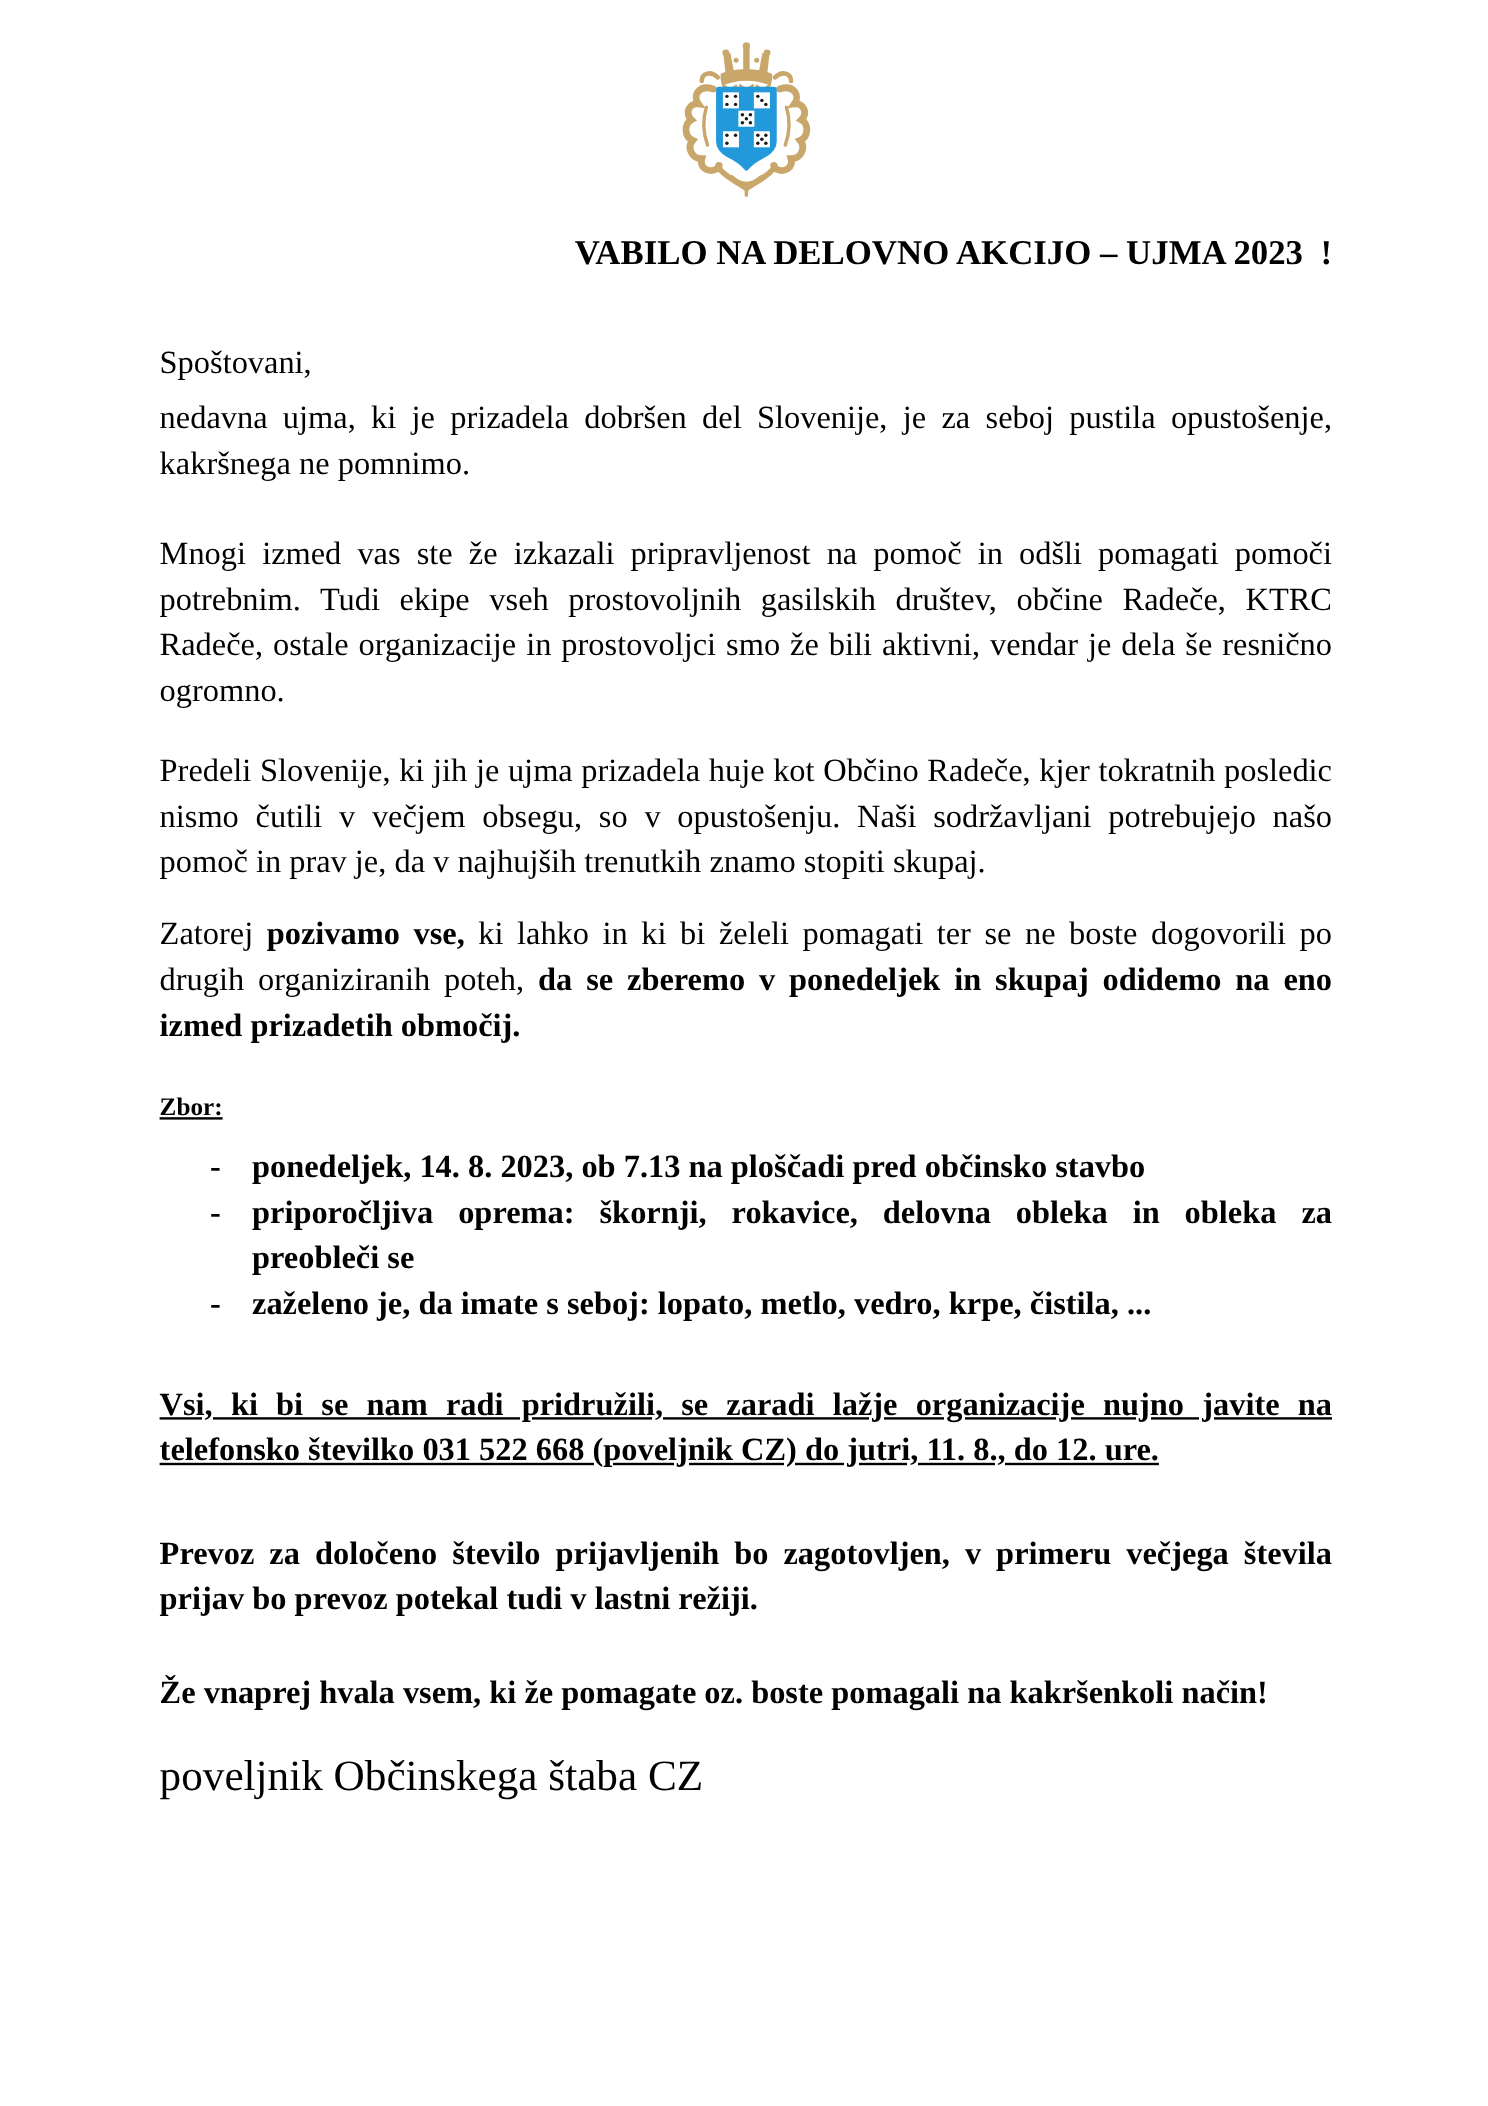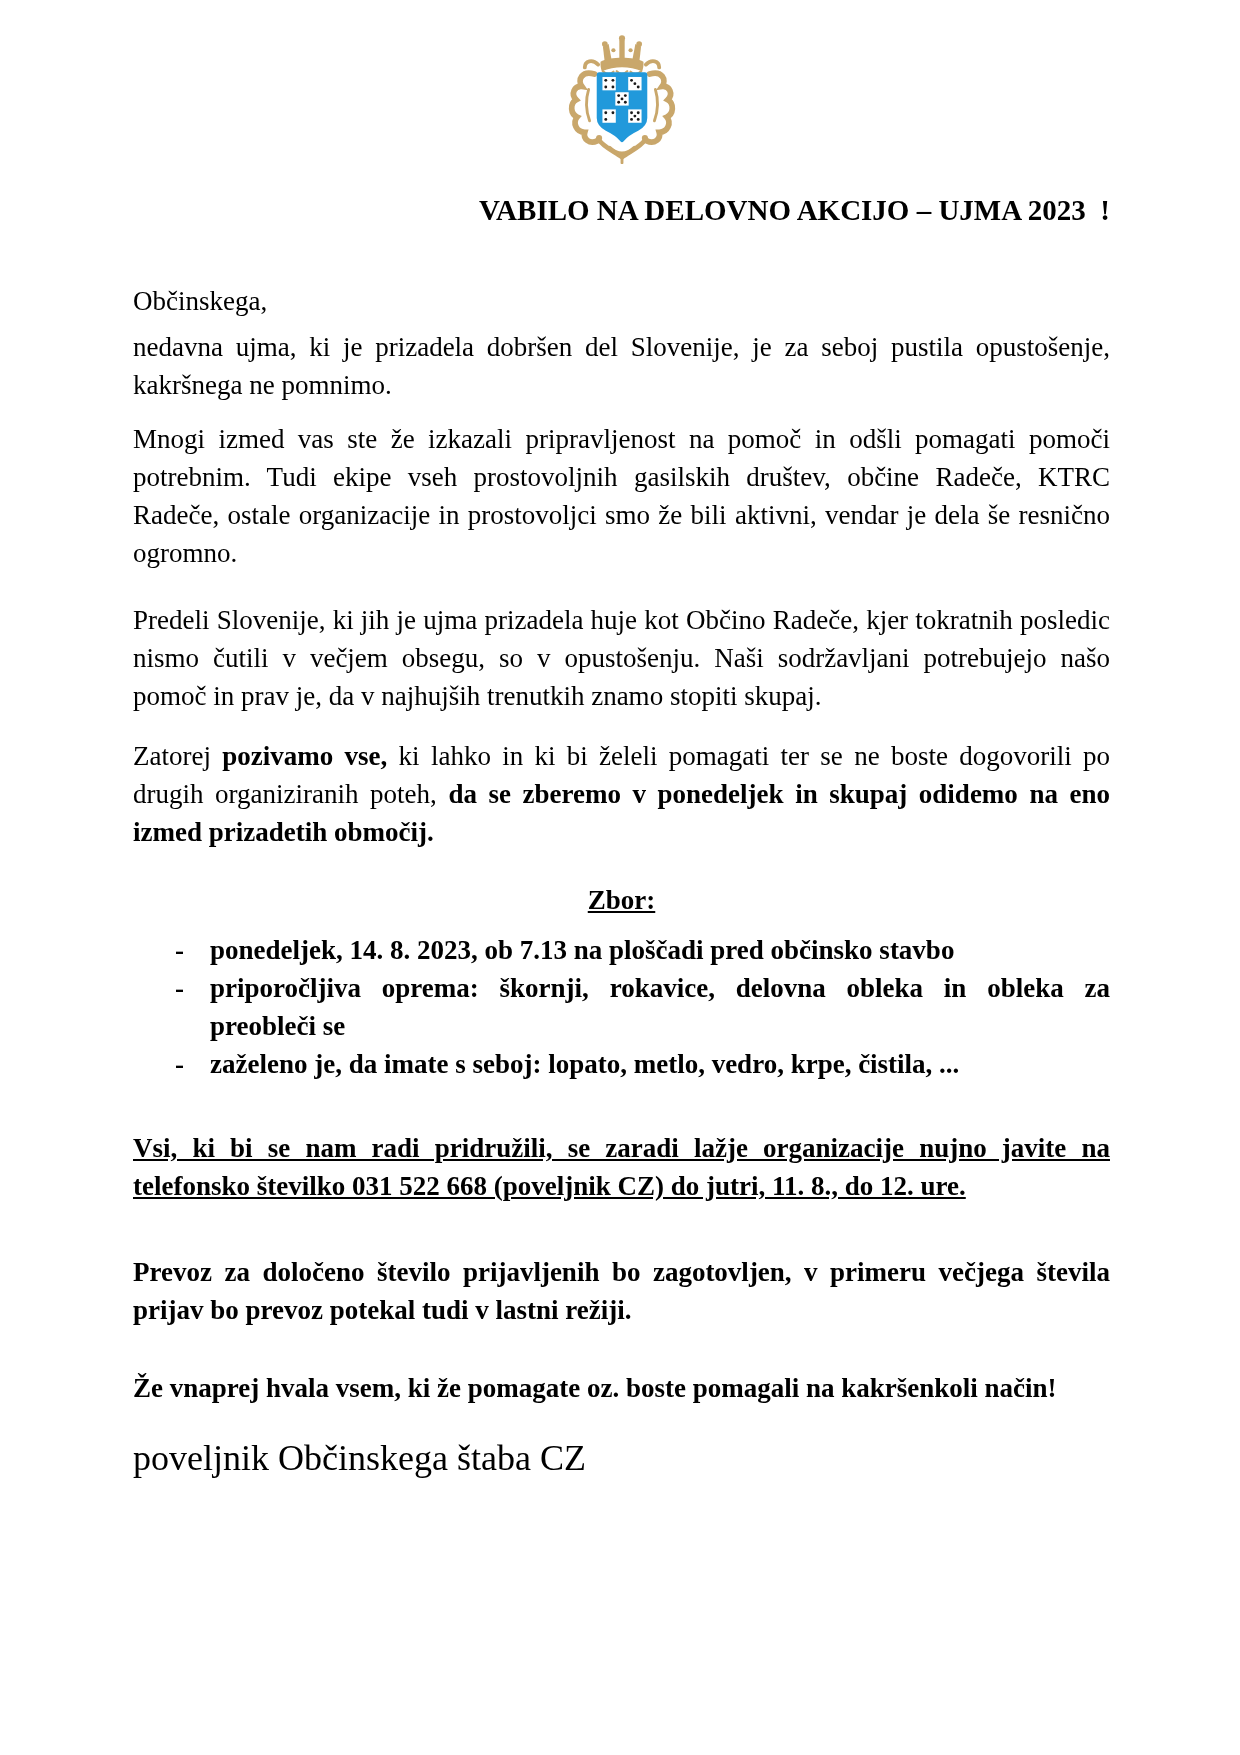--- a/index.html
+++ b/index.html
@@ -32,31 +32,30 @@
     white-space: pre;
   }
   .para {
     font-size: 27px;
     line-height: 38px;
     text-align: justify;
     margin: 0;
   }
   .salutation { margin-top: 52px; text-align: left; }
   .p1 { margin-top: 8px; }
-  .p2 { margin-top: 16px; }
+  .p2 { margin-top: 37px; }
   .p3 { margin-top: 29px; }
   .p4 { margin-top: 22px; }
   .bold { font-weight: bold; }
   .zbor-heading {
     margin-top: 30px;
-    font-size: 27px;
+    font-size: 21px;
     line-height: 38px;
     font-weight: bold;
     text-decoration: underline;
-    text-align: center;
   }
   .bullet-list { margin-top: 12px; }
   .bullet-item {
     display: flex;
     font-size: 27px;
     line-height: 38px;
     font-weight: bold;
   }
   .bullet-marker {
     flex: 0 0 auto;
@@ -167,21 +166,21 @@
           <path d="M65 133 L65 139" stroke-width="3"></path>
         </g>
         <circle cx="41" cy="113" r="3.2" fill="#C9A76B"></circle>
         <circle cx="89" cy="113" r="3.2" fill="#C9A76B"></circle>
       </svg>
     </span>
   </div>
 
   <div class="doc-title">VABILO NA DELOVNO AKCIJO – UJMA 2023&nbsp; !</div>
 
-  <p class="para salutation">Občinskega,</p>
+  <p class="para salutation">Spoštovani,</p>
 
   <p class="para p1">nedavna ujma, ki je prizadela dobršen del Slovenije, je za seboj pustila opustošenje, kakršnega ne pomnimo.</p>
 
   <p class="para p2">Mnogi izmed vas ste že izkazali pripravljenost na pomoč in odšli pomagati pomoči potrebnim. Tudi ekipe vseh prostovoljnih gasilskih društev, občine Radeče, KTRC Radeče, ostale organizacije in prostovoljci smo že bili aktivni, vendar je dela še resnično ogromno.</p>
 
   <p class="para p3">Predeli Slovenije, ki jih je ujma prizadela huje kot Občino Radeče, kjer tokratnih posledic nismo čutili v večjem obsegu, so v opustošenju. Naši sodržavljani potrebujejo našo pomoč in prav je, da v najhujših trenutkih znamo stopiti skupaj.</p>
 
   <p class="para p4"><span>Zatorej </span><span class="bold">pozivamo vse,</span><span> ki lahko in ki bi želeli pomagati ter se ne boste dogovorili po drugih organiziranih poteh, </span><span class="bold">da se zberemo v ponedeljek in skupaj odidemo na eno izmed prizadetih območij.</span></p>
 
   <div class="zbor-heading">Zbor:</div>

